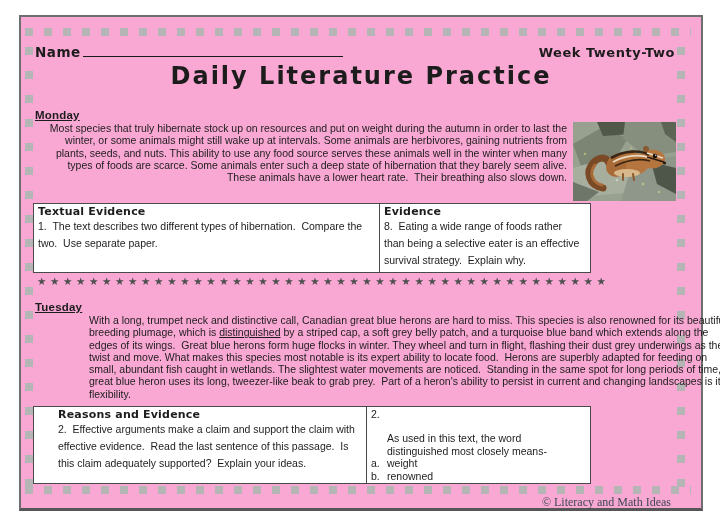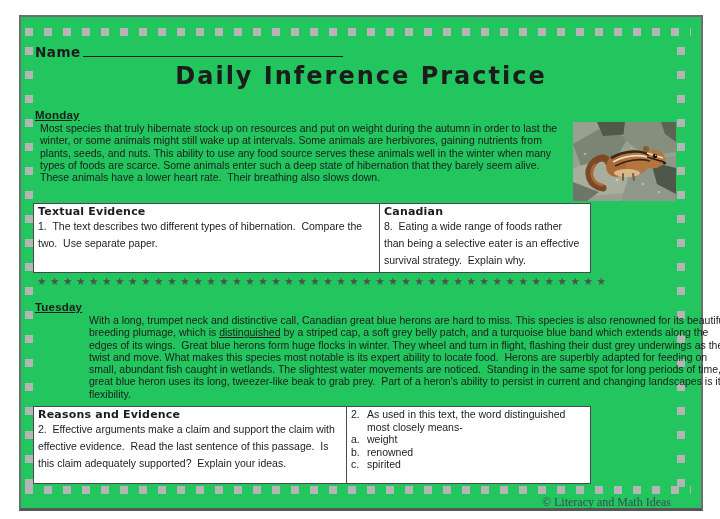--- a/index.html
+++ b/index.html
@@ -2,21 +2,21 @@
 <html><head>
 <meta charset="utf-8">
 <style>
   html, body { margin: 0; padding: 0; background: #ffffff; }
   body {
     width: 720px; height: 519px; position: relative; overflow: hidden;
     font-family: "Liberation Sans", sans-serif; color: #1c1c1c;
   }
   .page {
     position: absolute; left: 19px; top: 15px; width: 684px; height: 496px;
-    box-sizing: border-box; background: #22c55e;
+    box-sizing: border-box; background: #f9a8d4;
     border: 2px solid #6e6e6e; border-bottom: 3px solid #565656;
   }
   
   .checker-top, .checker-bottom {
     position: absolute; left: 4px; width: 666px; height: 8px;
     background: repeating-linear-gradient(to right, #b5b5b5 0 8px, transparent 8px 19px);
   }
   .checker-top { top: 11px; }
   .checker-bottom { top: 469px; }
   .checker-left, .checker-right {
@@ -50,40 +50,40 @@
   }
   .monday-label { top: 80px; }
   .tuesday-label { top: 272px; }
 
   .body-text { font-size: 10.5px; line-height: 12.3px; white-space: pre-wrap; }
 
   .monday-block {
     position: absolute; left: 19px; top: 105px; width: 636px;
     display: flex; gap: 6px; align-items: flex-start;
   }
-  .monday-text { flex: 1; }
+  .monday-text { flex: 1; text-align: right; }
   .photo { width: 103px; height: 79px; flex: 0 0 auto; display: block; }
 
   .qtable {
     position: absolute; left: 12px; width: 558px; box-sizing: border-box;
     border: 1.5px solid #4a4a4a; display: flex; background: #fff;
   }
   .qtable-1 { top: 186px; height: 70px; }
-  .qtable-2 { top: 389px; height: 78px; }
+  .qtable-2 { top: 389px; height: 78px; padding-left: 20px; }
   .qcell { box-sizing: border-box; padding: 1px 5px 2px 4px; overflow: hidden; }
   .qcell-divider { border-right: 1.5px solid #4a4a4a; }
   .qtable-1 .qcell-left { width: 346px; }
   .qtable-2 .qcell-left { width: 313px; }
   .qcell-right { flex: 1; }
   .qheading { font-size: 11px; font-weight: 700; letter-spacing: 0.2px; line-height: 13px; }
   .qtext { font-size: 10.5px; line-height: 17px; white-space: pre-wrap; }
 
   .hang-row { display: flex; font-size: 10.5px; line-height: 12.5px; }
   .hang-marker { flex: 0 0 16px; }
-  .hang-text { flex: 1; white-space: pre-wrap; }
+  .hang-text { flex: 1; white-space: pre-wrap; margin-top: 24px; }
   .option-row { display: flex; font-size: 10.5px; line-height: 12.5px; }
   .option-letter { flex: 0 0 16px; }
 
   .stars {
     position: absolute; left: 16px; top: 258px; width: 642px; height: 12px;
     font-family: "DejaVu Sans", sans-serif; font-size: 10.5px; color: #4f4f4f;
     letter-spacing: 3.6px; white-space: nowrap; overflow: hidden; line-height: 12px;
   }
 
   .tuesday-text { position: absolute; left: 28px; top: 297px; width: 648px; margin-left: 40px; }
@@ -100,22 +100,23 @@
 <div class="page">
 
   <div class="checker-top"></div>
   <div class="checker-bottom"></div>
   <div class="checker-left"></div>
   <div class="checker-right"></div>
 
   <div class="name-row">
     <span class="name-label print-font">Name</span>
     <span class="name-line"></span>
+    <span class="week-label print-font">Week Twenty-Two</span>
   </div>
-  <div class="title print-font">Daily Inference Practice</div>
+  <div class="title print-font">Daily Literature Practice</div>
 
   <div class="day-label monday-label">Monday</div>
   <div class="monday-block">
     <div class="monday-text body-text">Most species that truly hibernate stock up on resources and put on weight during the autumn in order to last the winter, or some animals might still wake up at intervals. Some animals are herbivores, gaining nutrients from plants, seeds, and nuts. This ability to use any food source serves these animals well in the winter when many types of foods are scarce. Some animals enter such a deep state of hibernation that they barely seem alive.  These animals have a lower heart rate.  Their breathing also slows down.</div>
     <svg class="photo" viewBox="0 0 103 79" aria-hidden="true">
       <rect width="103" height="79" fill="#98a090"></rect>
       <polygon points="0,22 28,6 55,16 42,38 8,44" fill="#7c8474"></polygon>
       <polygon points="24,0 70,0 60,12 30,14" fill="#50584a"></polygon>
       <polygon points="52,0 103,0 103,30 72,34 50,16" fill="#868e7e"></polygon>
       <polygon points="88,0 103,0 103,20 92,12" fill="#5c6456"></polygon>
@@ -148,21 +149,21 @@
       <path d="M50,52 L50,58 M60,52 L61,58" stroke="#8a5a2e" stroke-width="2" stroke-linecap="round"></path>
     </svg>
   </div>
 
   <div class="qtable qtable-1">
     <div class="qcell qcell-left qcell-divider">
       <div class="qheading print-font">Textual Evidence</div>
       <div class="qtext">1.  The text describes two different types of hibernation.  Compare the two.  Use separate paper.</div>
     </div>
     <div class="qcell qcell-right">
-      <div class="qheading print-font">Canadian</div>
+      <div class="qheading print-font">Evidence</div>
       <div class="qtext">8.  Eating a wide range of foods rather than being a selective eater is an effective survival strategy.  Explain why.</div>
     </div>
   </div>
 
   <div class="stars">★★★★★★★★★★★★★★★★★★★★★★★★★★★★★★★★★★★★★★★★★★★★</div>
 
   <div class="day-label tuesday-label">Tuesday</div>
   <div class="tuesday-text body-text"><span>With a long, trumpet neck and distinctive call, Canadian great blue herons are hard to miss. This species is also renowned for its beautiful breeding plumage, which is </span><span class="underlined-word">distinguished</span><span> by a striped cap, a soft grey belly patch, and a turquoise blue band which extends along the edges of its wings.  Great blue herons form huge flocks in winter. They wheel and turn in flight, flashing their dust grey underwings as they twist and move. What makes this species most notable is its expert ability to locate food.  Herons are superbly adapted for feeding on small, abundant fish caught in wetlands. The slightest water movements are noticed.  Standing in the same spot for long periods of time, a great blue heron uses its long, tweezer-like beak to grab prey.  Part of a heron's ability to persist in current and changing landscapes is its flexibility.</span></div>
 
   <div class="qtable qtable-2">

